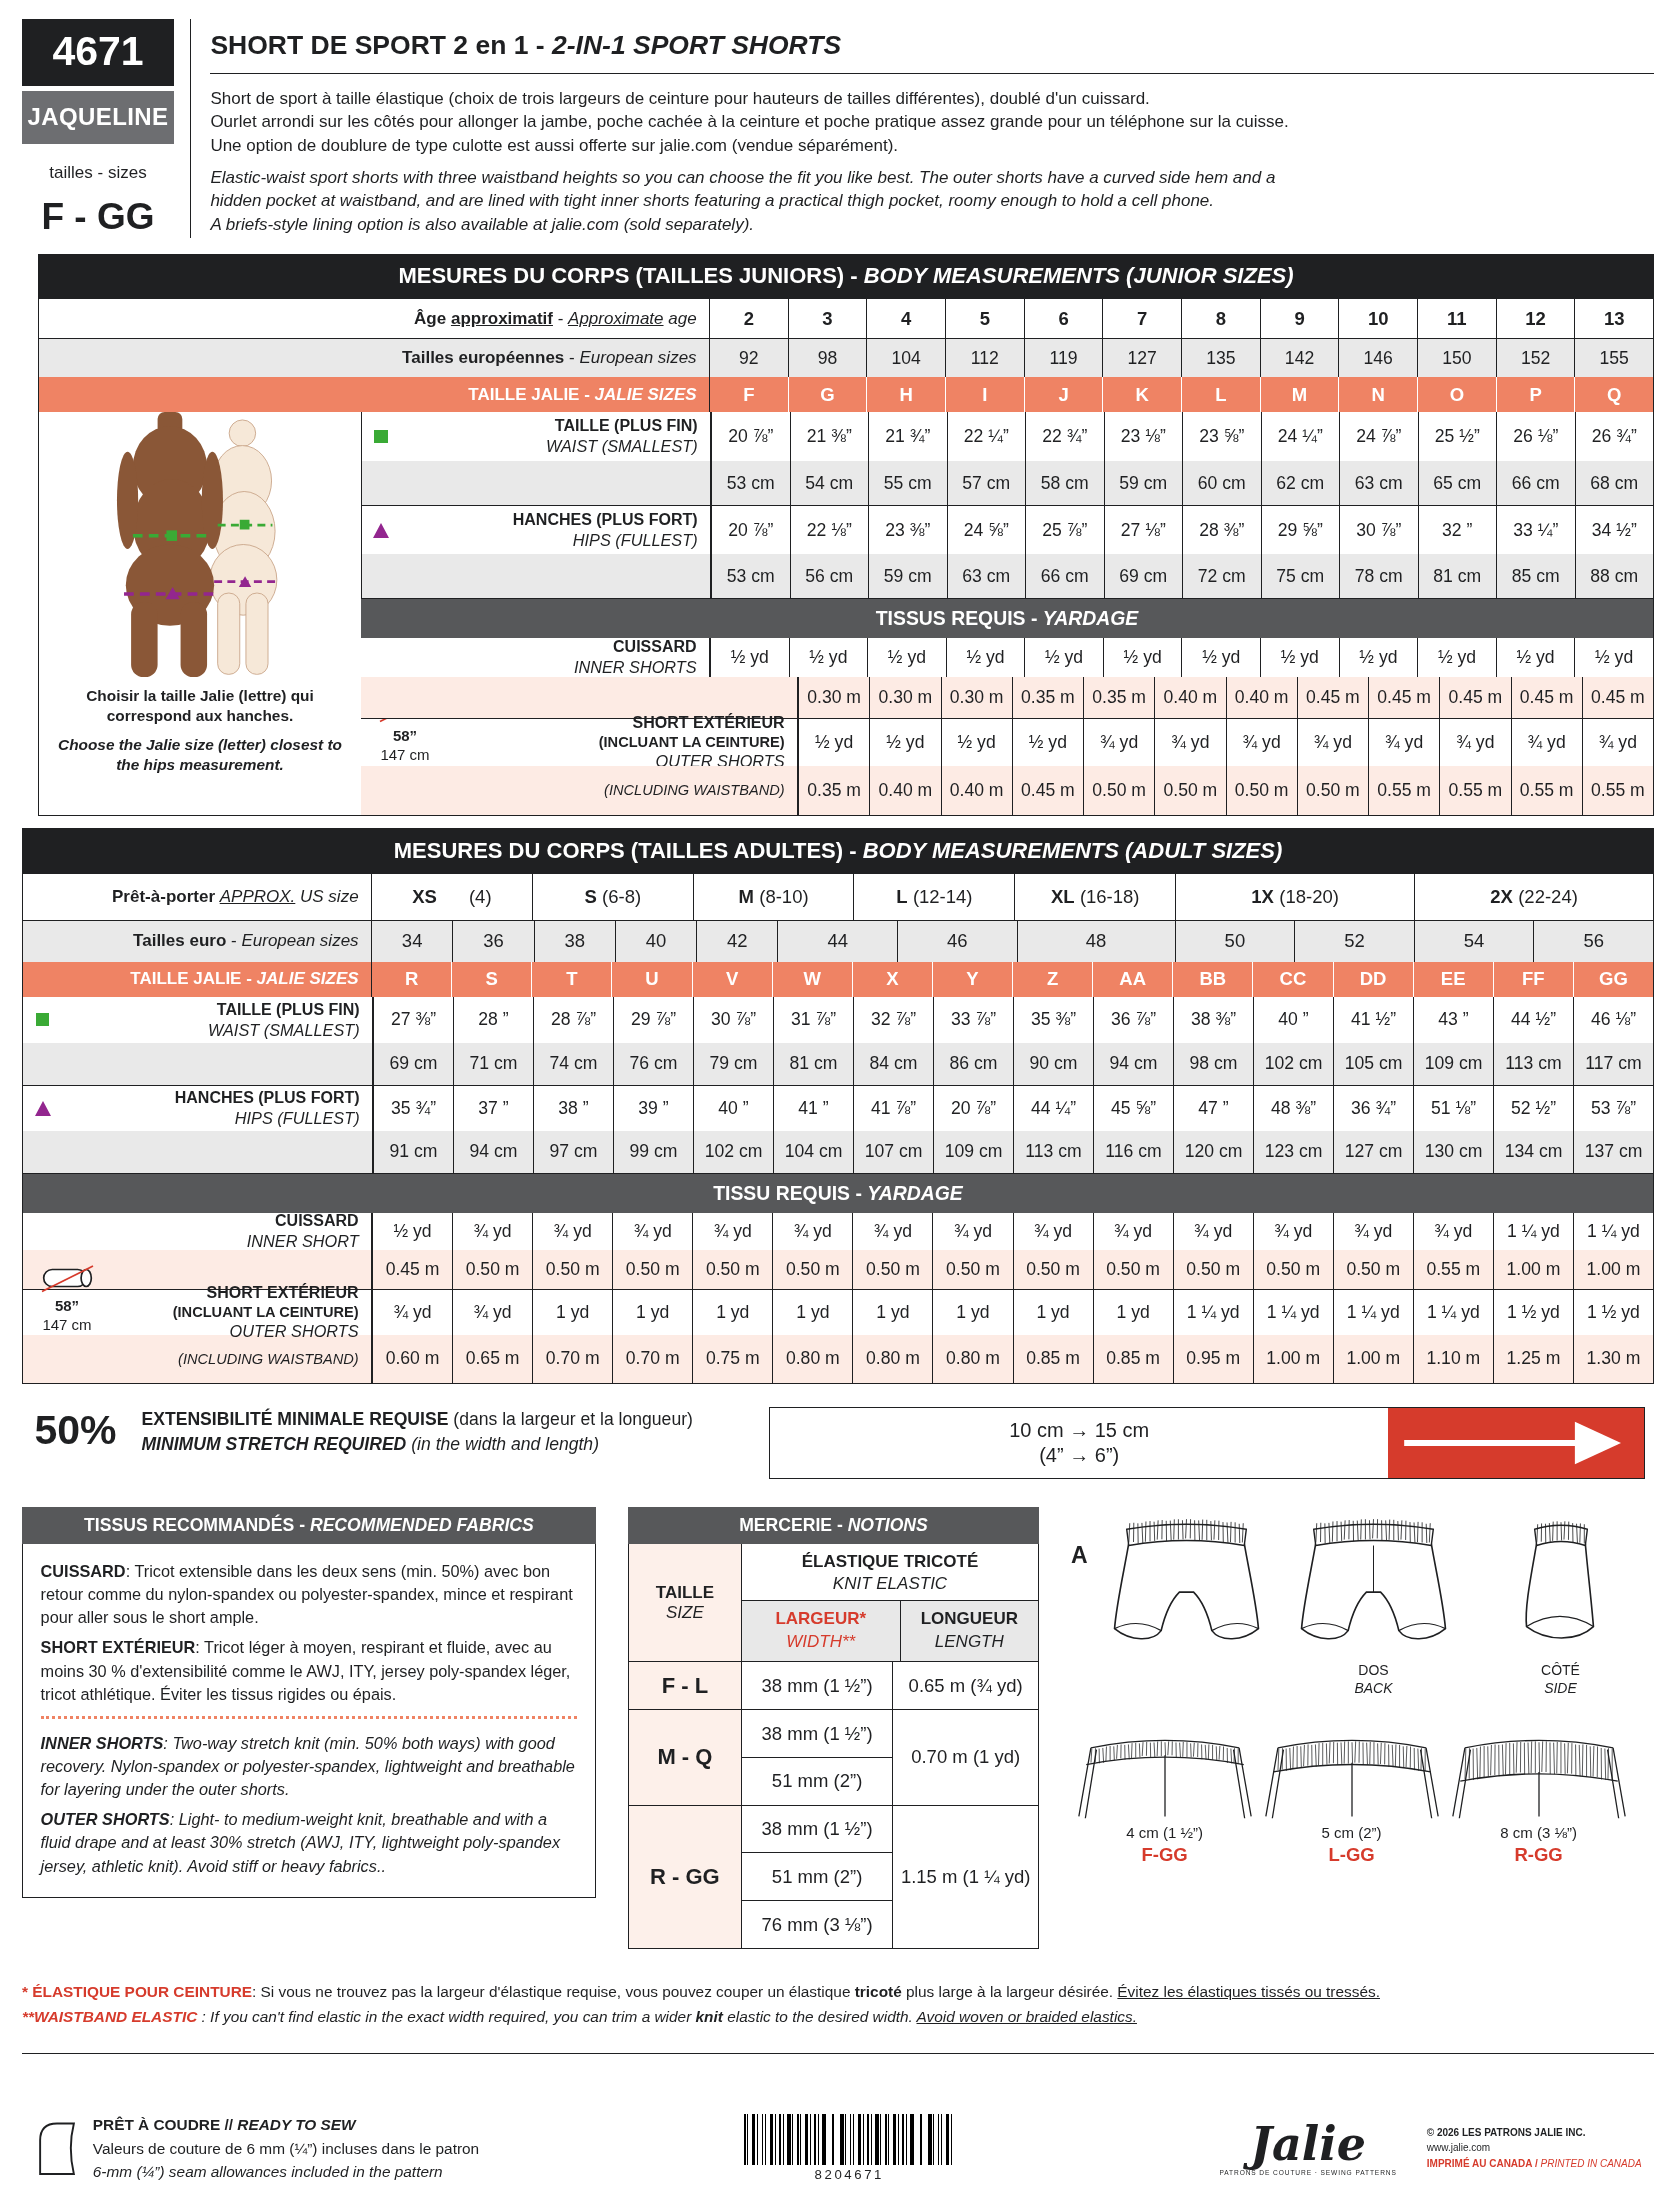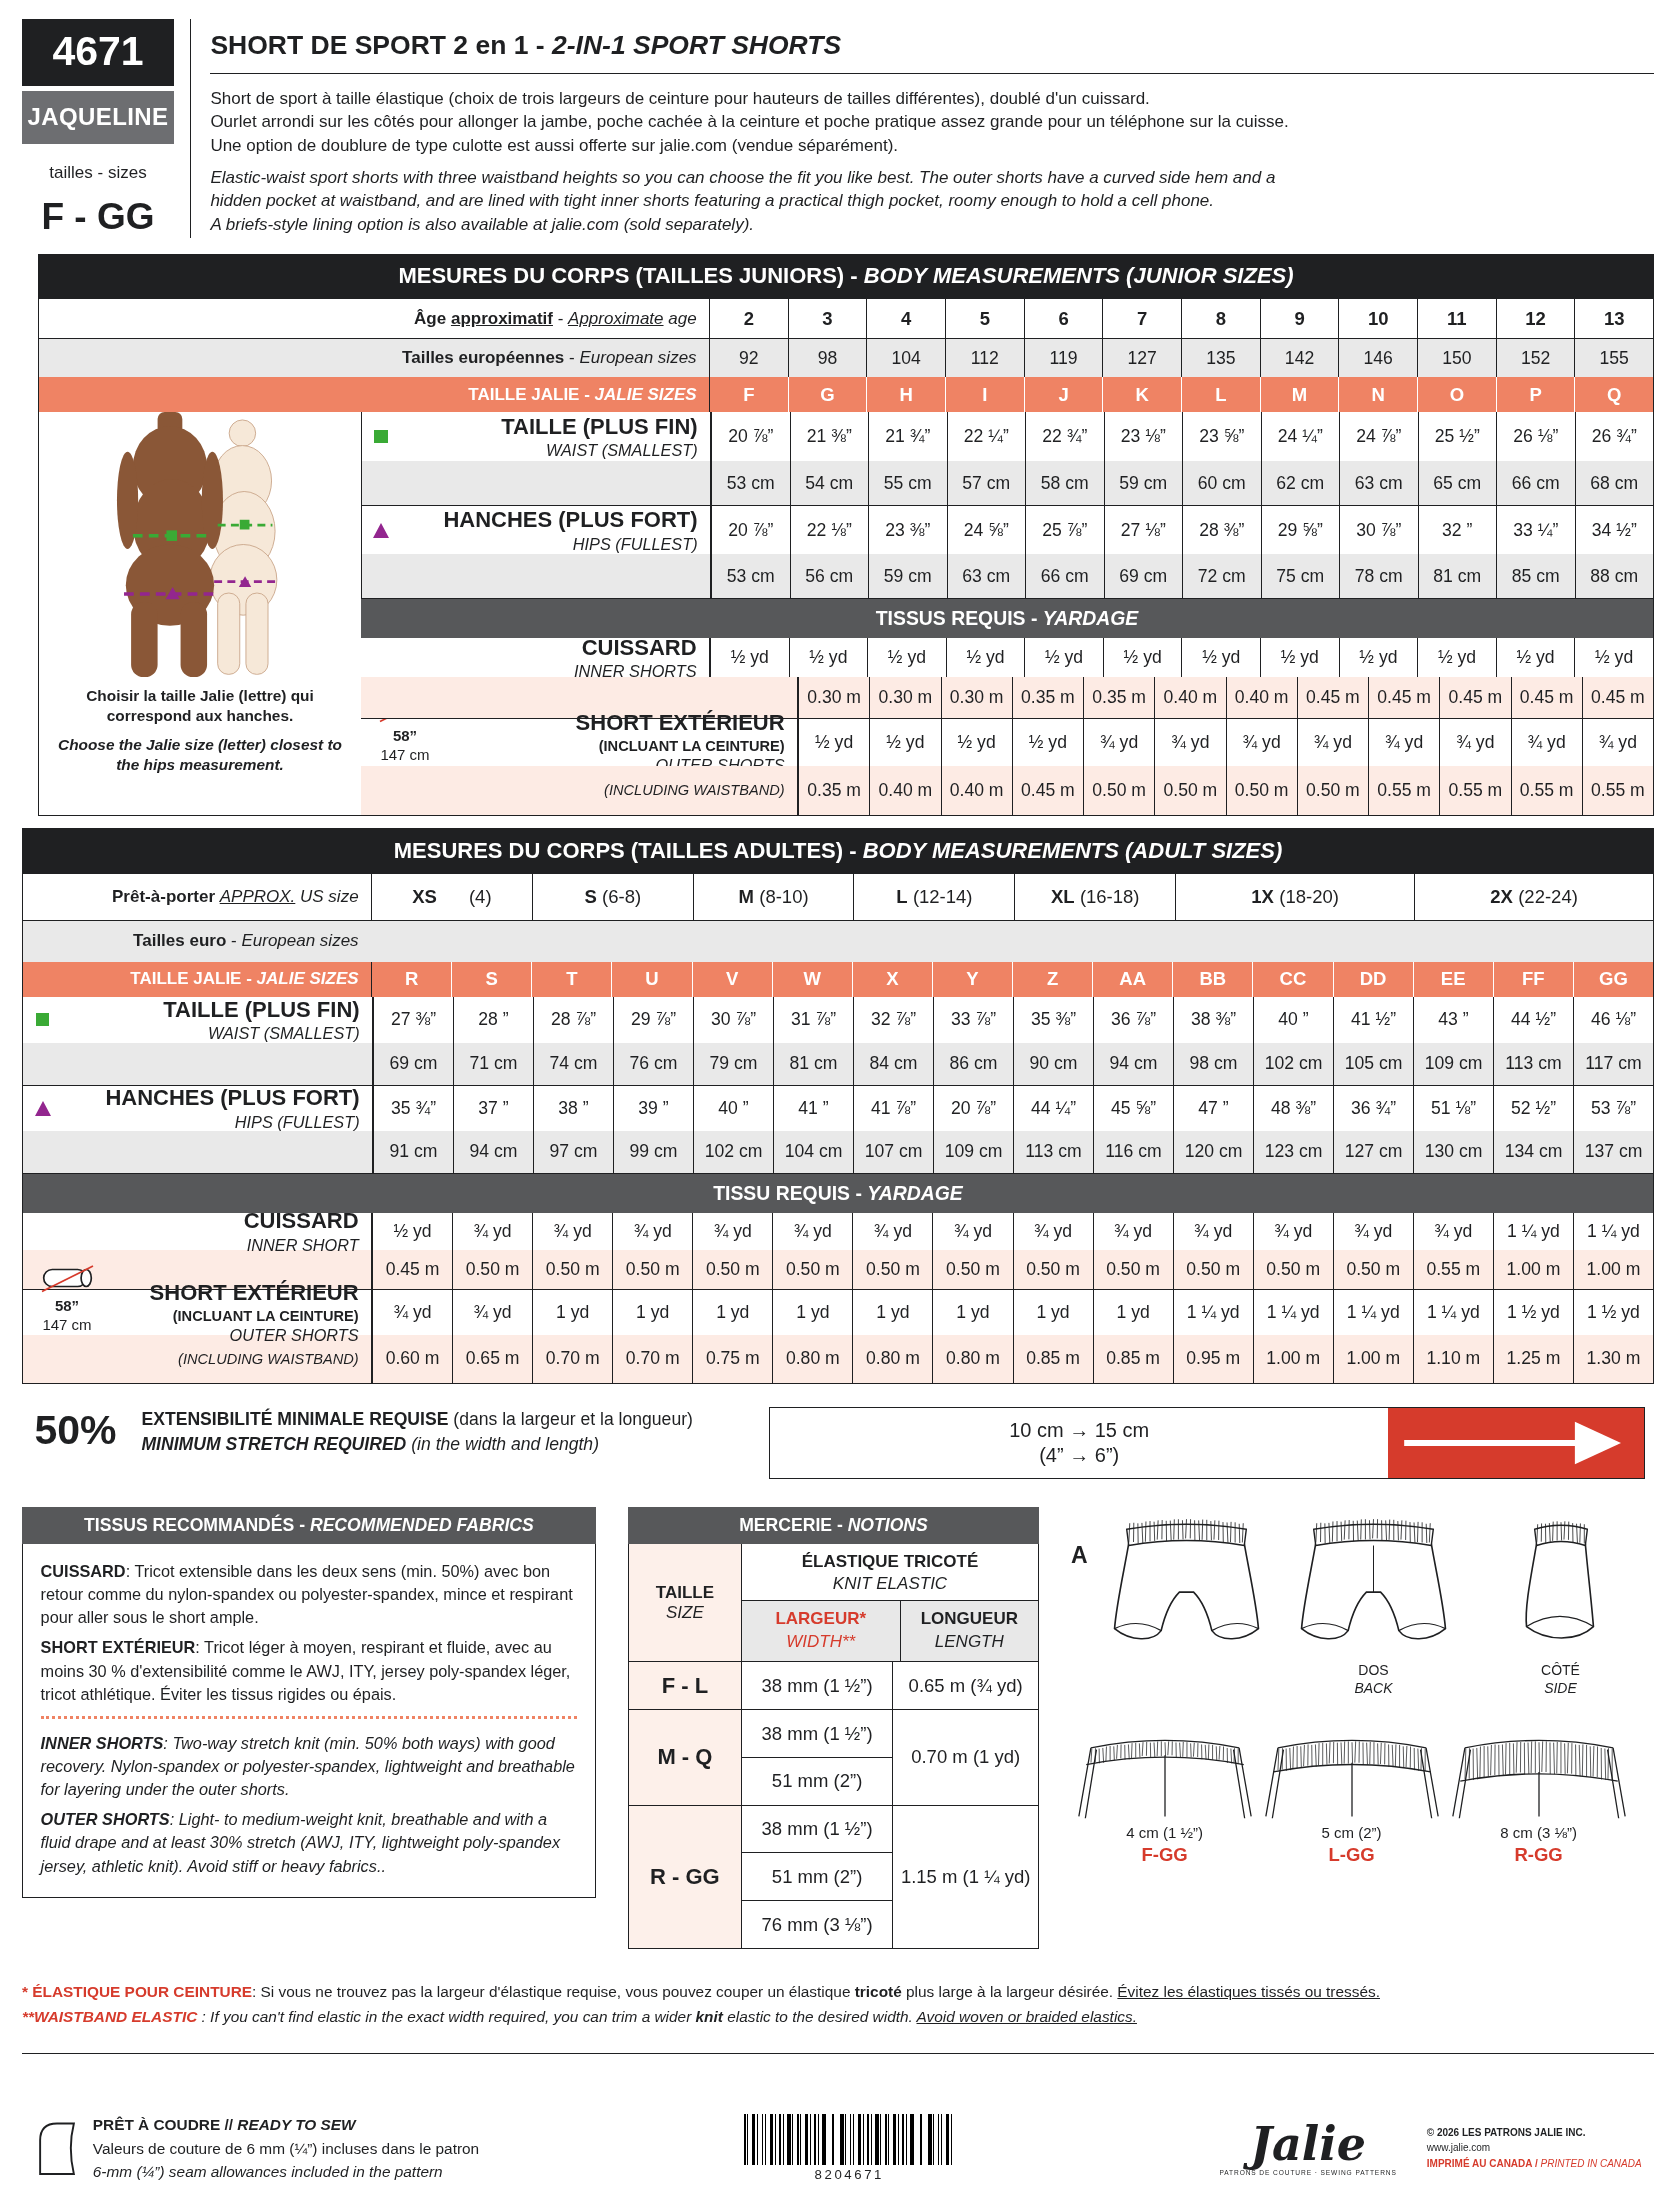--- a/index.html
+++ b/index.html
@@ -44,21 +44,21 @@
   .rowpink{background:var(--rowpink);}
   .bt1{border-top:0.9px solid var(--dark);}
   .bt2{border-top:1.8px solid var(--dark);}
   .num{font-size:17.6px;}
   .numb{font-size:18.5px; font-weight:bold;}
   .icon-cell{width:39px; border-left:1.8px solid var(--dark); display:flex; align-items:center; justify-content:center;}
   .roll-cell{width:88px; display:flex; flex-direction:column; align-items:center; justify-content:center; font-size:15px; gap:1.8px;}
   .measure-cells{border-left:1.8px solid var(--dark);}
   .sq{width:13.2px; height:13.2px; background:#3aaa35;}
   .tri{width:0; height:0; border-left:8.8px solid transparent; border-right:8.8px solid transparent; border-bottom:15px solid #93268f;}
-  .lbl-b{font-weight:bold; font-size:22px; line-height:1.25;}
+  .lbl-b{font-weight:bold; font-size:16px; line-height:1.25;}
   .lbl-i{font-style:italic; font-size:16.3px; line-height:1.25;}
   .lbl-s{font-size:14.6px;}
 
   
   .jr-headlab{width:670px;}
   .jr-lower{display:flex;}
   .jr-left{width:322px; border-right:0; display:flex; flex-direction:column;}
   .jr-right{flex:1; display:flex; flex-direction:column;}
   .meas-lab{width:310px;}
   .yard-lab{width:260px;}
@@ -487,20 +487,34 @@
             </div>
             <div class="span-cell" style="flex: 6 1 0px;">
               <b>2X</b>
               <span class="thin">(22-24)</span>
             </div>
           </div>
       </div>
       <div class="trow rowgray bt1" style="height:42px;">
         <div class="lab ad-headlab">
             <div style="width:100%;"><b>Tailles euro</b><span> - </span><i>European sizes</i></div>
+          </div>
+        <div class="cells num" id="ad-euro">
+            <div class="span-cell" style="flex: 2 1 0px;">34</div>
+            <div class="span-cell" style="flex: 2 1 0px;">36</div>
+            <div class="span-cell" style="flex: 2 1 0px;">38</div>
+            <div class="span-cell" style="flex: 2 1 0px;">40</div>
+            <div class="span-cell" style="flex: 2 1 0px;">42</div>
+            <div class="span-cell" style="flex: 3 1 0px;">44</div>
+            <div class="span-cell" style="flex: 3 1 0px;">46</div>
+            <div class="span-cell" style="flex: 4 1 0px;">48</div>
+            <div class="span-cell" style="flex: 3 1 0px;">50</div>
+            <div class="span-cell" style="flex: 3 1 0px;">52</div>
+            <div class="span-cell" style="flex: 3 1 0px;">54</div>
+            <div class="span-cell" style="flex: 3 1 0px;">56</div>
           </div>
       </div>
       <div class="trow jalie-row" style="height:35px;">
         <div class="lab ad-headlab">
             <div style="width:100%;"><b>TAILLE JALIE -</b> <i>JALIE SIZES</i></div>
           </div>
         <div class="cells" id="ad-jalie">
             <div class="cell">R</div>
             <div class="cell">S</div>
             <div class="cell">T</div>

